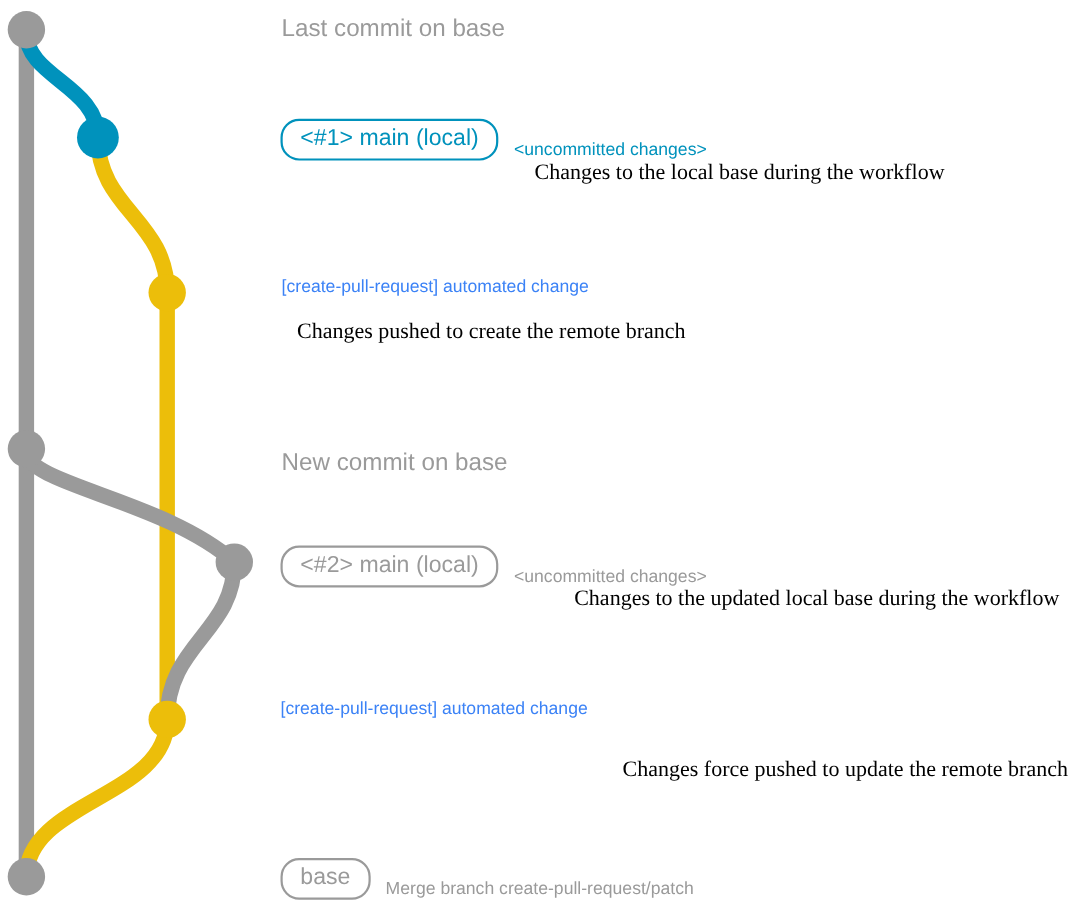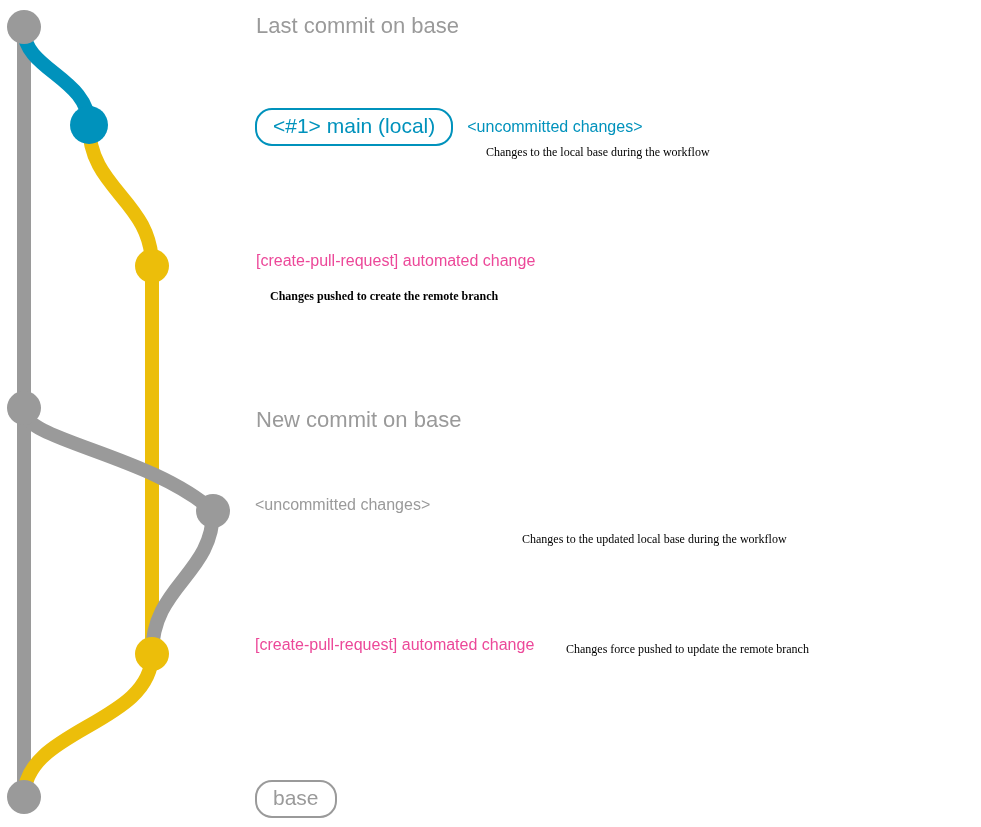--- a/index.html
+++ b/index.html
@@ -19,21 +19,21 @@
   #graph-svg {
     position: absolute;
     left: 0;
     top: 0;
     width: 981px;
     height: 827px;
   }
   .row {
     position: absolute;
     display: flex;
-    align-items: center;
+    align-items: flex-end;
     white-space: nowrap;
   }
   .pill {
     display: inline-flex;
     align-items: center;
     justify-content: center;
     border: 2px solid #9a9a9a;
     border-radius: 17px;
     padding: 4px 16px 6px 16px;
     font-size: 21px;
@@ -46,29 +46,29 @@
   .pill.teal   { border-color: #0092bc; color: #0092bc; }
   .pill.yellow { border-color: #ecbe0a; color: #ecbe0a; }
   .pill.grey   { border-color: #9a9a9a; color: #9a9a9a; }
 
   .subject {
     font-size: 16px;
     font-family: "Liberation Sans", sans-serif;
     line-height: 1.1;
   }
   .subject.teal   { color: #0092bc; }
-  .subject.yellow { color: #ec4899; }
+  .subject.yellow { color: #3b82f6; }
   .subject.grey   { color: #9a9a9a; }
 
   .pill + .subject { margin-left: 14px; }
 
   .note {
     position: absolute;
     font-family: "Liberation Serif", serif;
-    font-size: 12px;
+    font-size: 20px;
     color: #000000;
     white-space: nowrap;
     line-height: 1.1;
   }
 
   .heading {
     position: absolute;
     font-family: "Liberation Sans", sans-serif;
     font-size: 22px;
     color: #9a9a9a;
@@ -110,29 +110,31 @@
 
 <div class="row" style="left:255px; top:108px;">
   <span class="pill teal">&lt;#1&gt; main (local)</span>
   <span class="subject teal">&lt;uncommitted changes&gt;</span>
 </div>
 <div class="note" style="left:486px; top:146px;">Changes to the local base during the workflow</div>
 
 <div class="row" style="left:256px; top:252px;">
   <span class="subject yellow">[create-pull-request] automated change</span>
 </div>
-<div class="note" style="left:270px; top:290px;font-weight:bold;">Changes pushed to create the remote branch</div>
+<div class="note" style="left:270px; top:290px;">Changes pushed to create the remote branch</div>
 
 <div class="heading" style="left:256px; top:408px;">New commit on base</div>
 
 <div class="row" style="left:255px; top:496px;">
+  <span class="pill grey">&lt;#2&gt; main (local)</span>
   <span class="subject grey">&lt;uncommitted changes&gt;</span>
 </div>
 <div class="note" style="left:486px; top:533px;margin-left:36px;">Changes to the updated local base during the workflow</div>
 
 <div class="row" style="left:255px; top:636px;">
   <span class="subject yellow">[create-pull-request] automated change</span>
 </div>
-<div class="note" style="left:566px; top:643px;">Changes force pushed to update the remote branch</div>
+<div class="note" style="left:566px; top:688px;">Changes force pushed to update the remote branch</div>
 
 <div class="row" style="left:255px; top:780px;">
   <span class="pill grey">base</span>
+  <span class="subject grey">Merge branch create-pull-request/patch</span>
 </div>
 
 </body></html>

